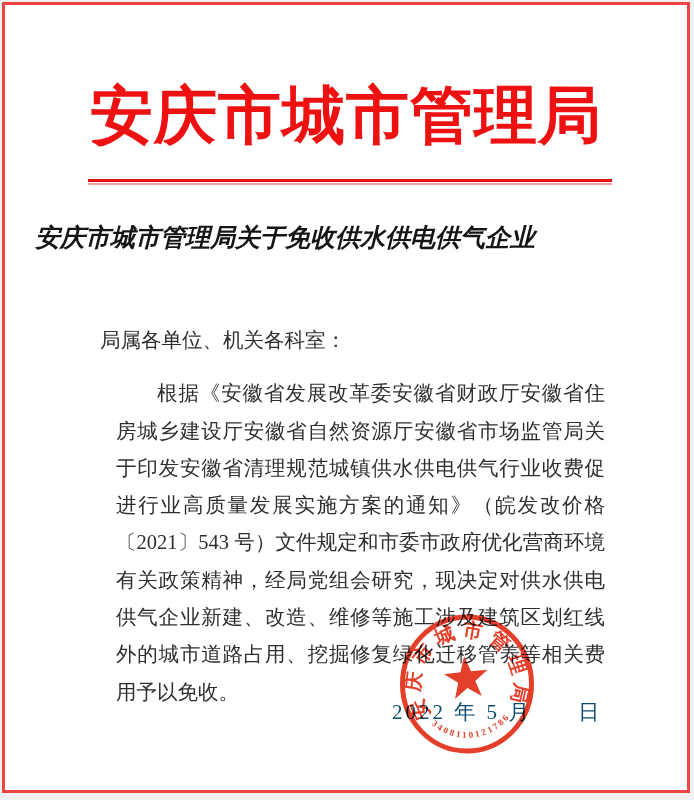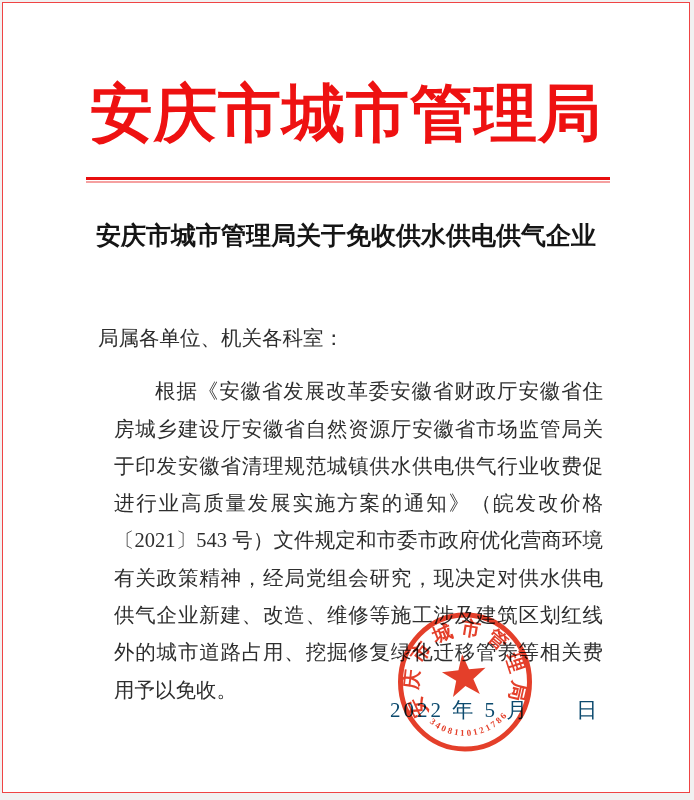--- a/index.html
+++ b/index.html
@@ -6,45 +6,45 @@
   body{
     width:694px;height:800px;
     background:#f1f1f1;
     font-family:"Liberation Serif","DejaVu Serif",serif;
     position:relative;overflow:hidden;
   }
   .page{
     position:absolute;left:2px;top:2px;
     width:688px;height:791px;
     background:#ffffff;
-    border:1px solid #ef4444;
+    border:3px solid #ef4444;
     box-sizing:border-box;
   }
   .agency-title{
     position:absolute;left:0;right:0;top:66px;
     text-align:center;
     font-size:63px;
     font-weight:bold;
     color:#ee1111;
     letter-spacing:1px;
     line-height:1.45;
     white-space:nowrap;
   }
   .red-divider{
     position:absolute;left:83px;top:174px;width:524px;
   }
   .red-divider .thick{height:3px;background:#e80f0f;}
   .red-divider .thin{height:2px;background:#f5a0a0;margin-top:1px;}
   .doc-title{
     position:absolute;left:30px;right:30px;top:213px;
-    text-align:center;
     font-size:25px;
     font-weight:bold;
     color:#151515;
     line-height:40px;
+    font-style:italic;
   }
   .body-block{
     position:absolute;left:95px;top:317px;width:521px;
     font-size:20.5px;
     color:#2e2e2e;
     line-height:37.3px;
   }
   .salutation{margin:0;}
   .body-paragraph{
     margin:16px;

